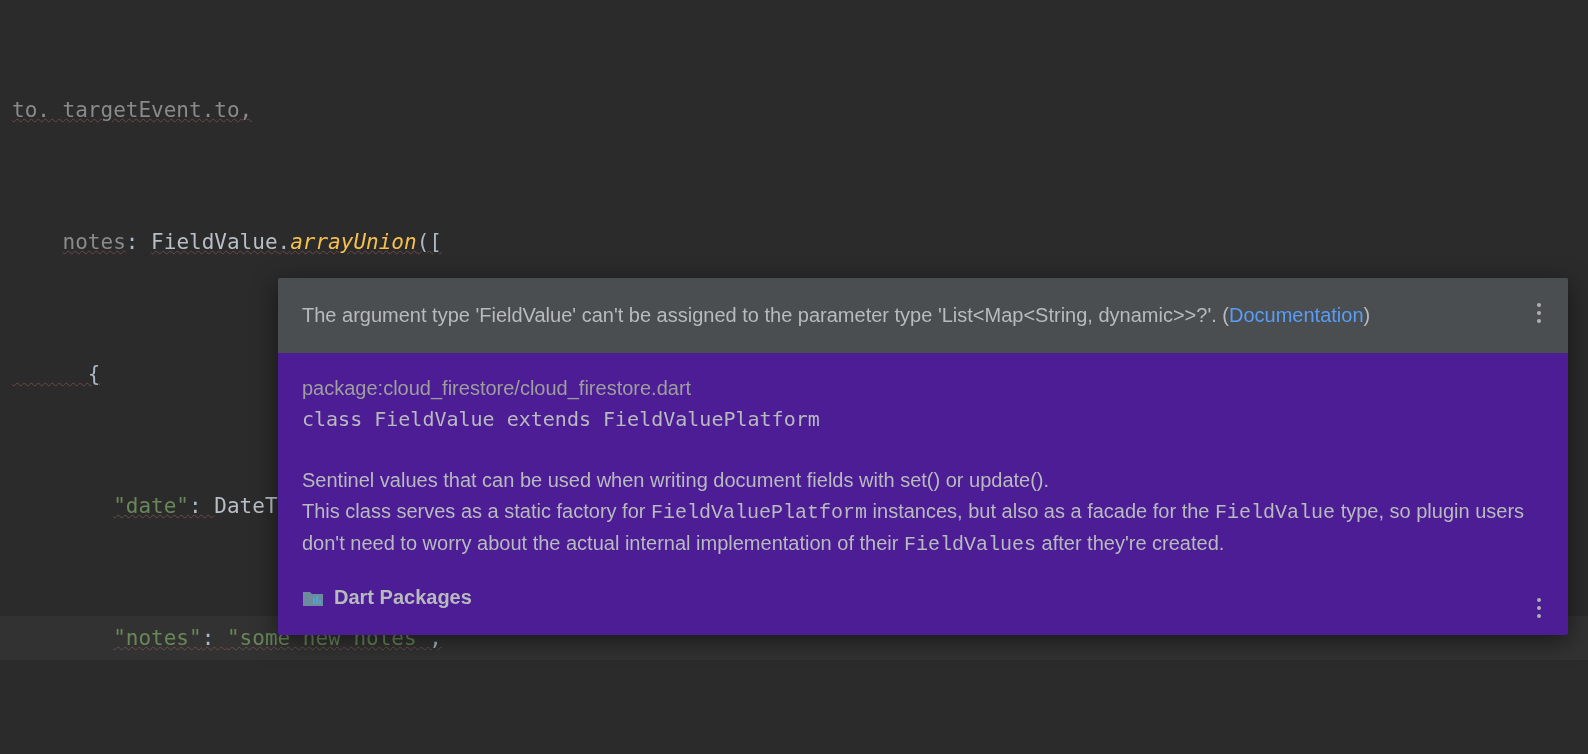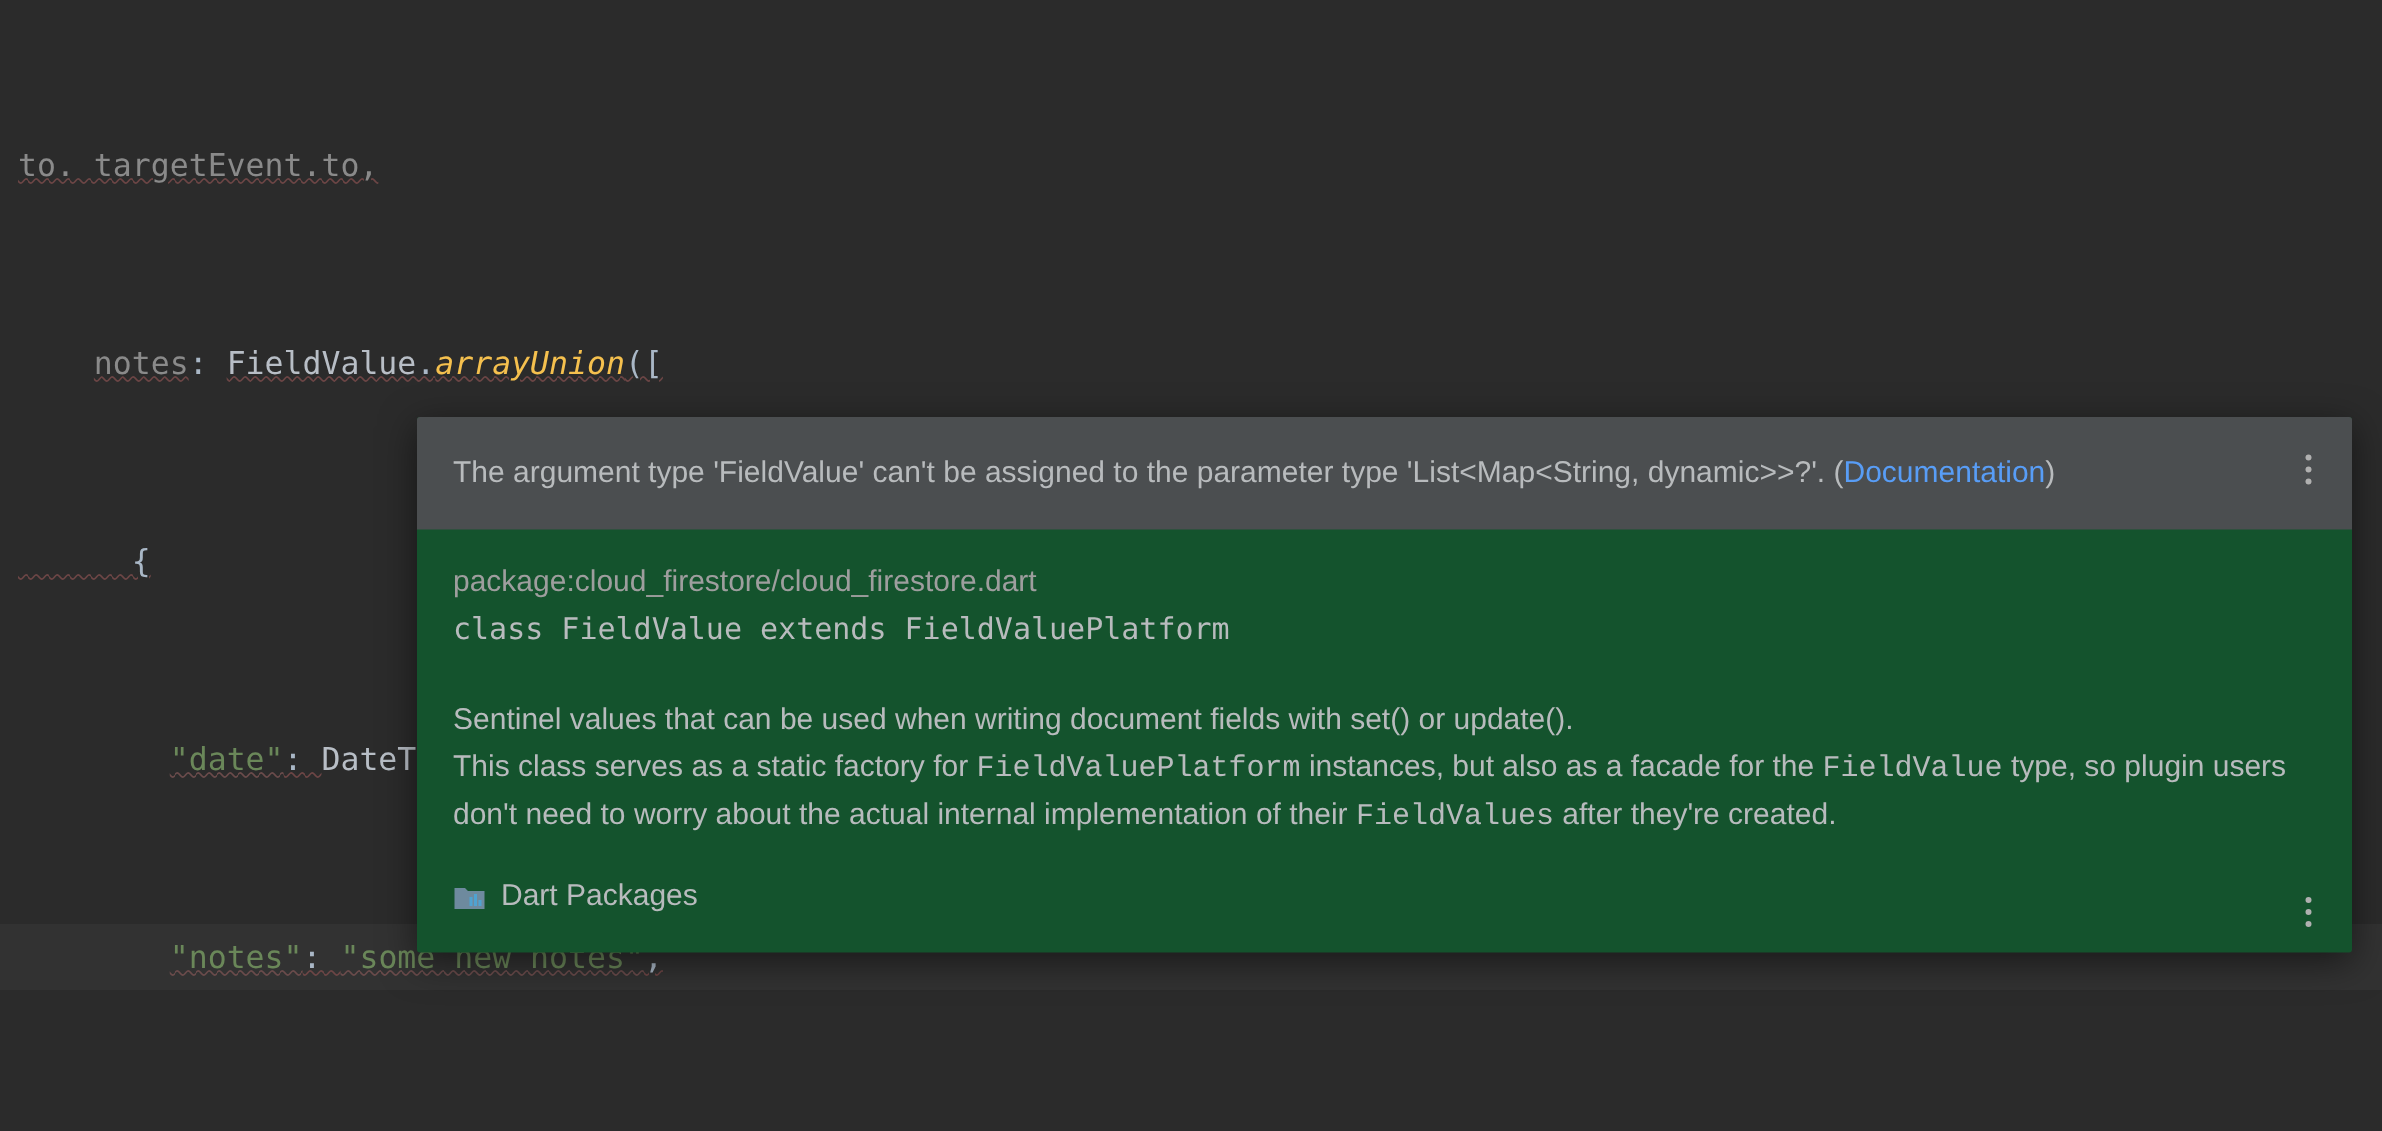--- a/index.html
+++ b/index.html
@@ -28,21 +28,21 @@
   .call { color: #f5c04e; font-style: italic; }
   .str { color: #6a8759; text-decoration: underline wavy #6b4b4b; text-decoration-thickness: 1px; }
   .plain { color: #a9b7c6; }
   .err-u { text-decoration: underline wavy #6d4545; text-decoration-thickness: 1px; }
 
   .tooltip {
     position: absolute;
     left: 278px;
     top: 278px;
     width: 1290px;
-    background: #14532d;
+    background: #4c1d95;
     box-shadow: 0 6px 24px rgba(0,0,0,0.5);
     font-family: -apple-system, "Segoe UI", "Helvetica Neue", sans-serif;
     font-size: 20px;
     color: #b8bbbd;
     border-radius: 2px;
     overflow: hidden;
   }
   .tooltip-header {
     background: #4b4e50;
     padding: 22px 60px 22px 24px;
@@ -51,21 +51,21 @@
   }
   .tooltip-header a { color: #589df6; text-decoration: none; }
   .tooltip-body {
     padding: 20px 24px 22px 24px;
     line-height: 1.55;
   }
   .pkg-line { font-family: Liberation Sans, sans-serif; color: #9e9e9e; font-size: 20px; }
   .cls-line { font-family: "Menlo","Consolas",monospace; color: #b8bbbd; font-size: 20px; margin-bottom: 30px; }
   .desc { color: #b8bbbd; }
   .desc .mono { font-family: Liberation Mono, monospace; }
-  .footer-row { display: flex; align-items: center; gap: 10px; margin-top: 22px; color: #b8bbbd; }
+  .footer-row { display: flex; align-items: center; gap: 10px; margin-top: 22px; color: #b8bbbd; font-weight: bold; }
   .folder-icon {
     width: 22px; height: 18px; display: inline-block; position: relative;
   }
   .folder-icon svg { width: 22px; height: 18px; display:block; }
   .kebab {
     position: absolute;
     right: 16px;
     width: 26px; height: 26px;
     display: flex; flex-direction: column; align-items: center; justify-content: center; gap: 4px;
     cursor: pointer;

